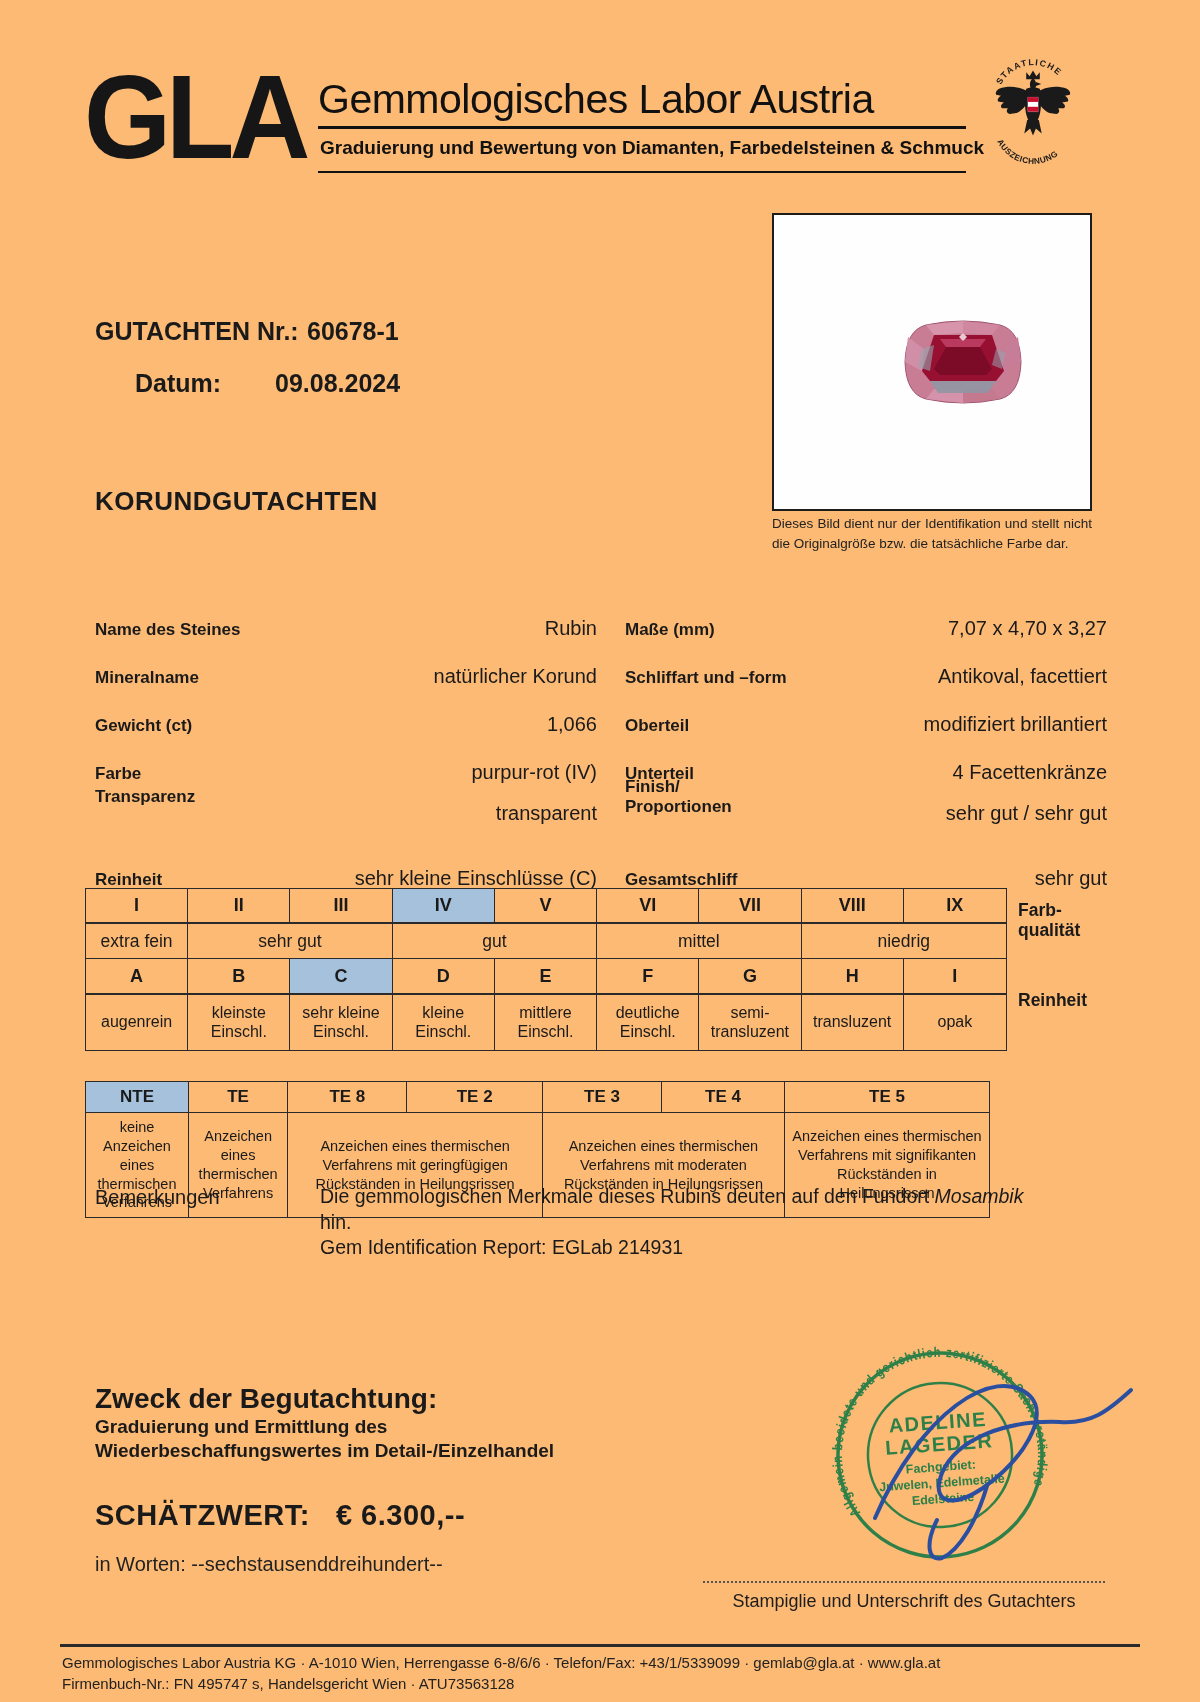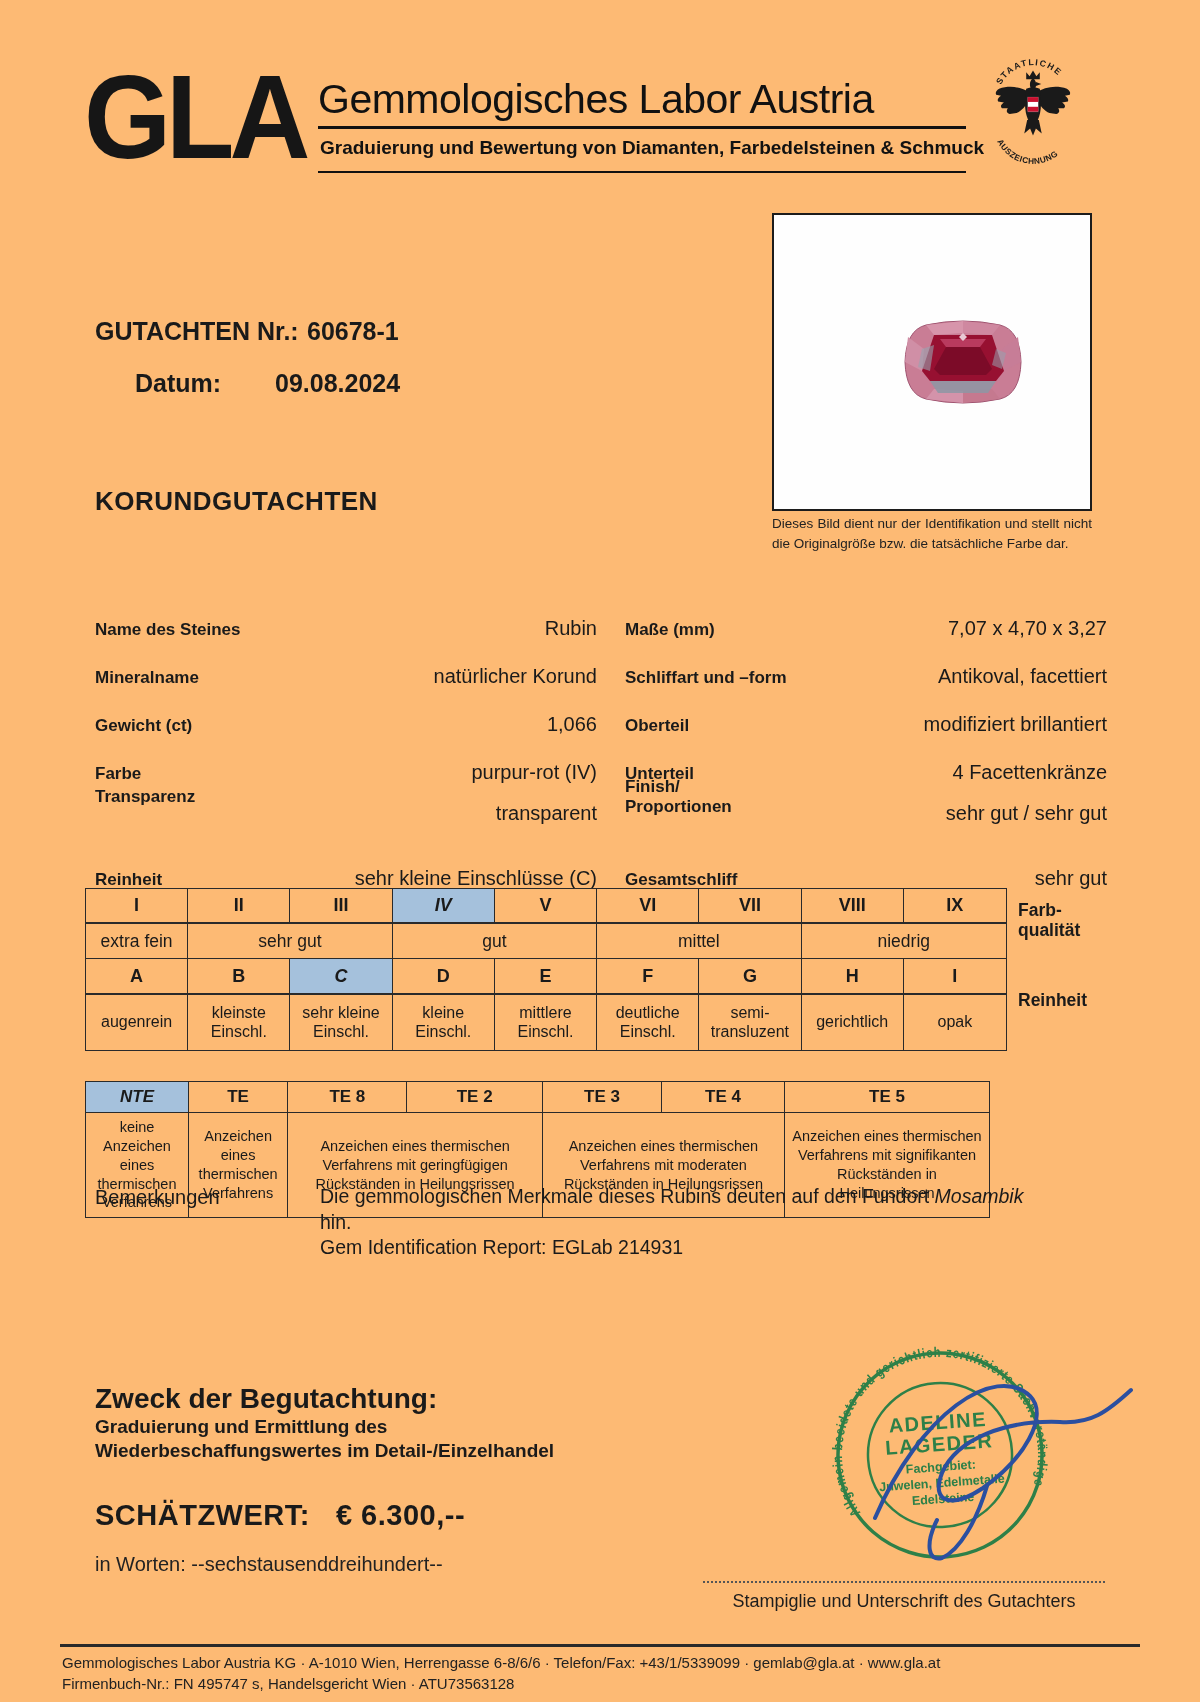--- a/index.html
+++ b/index.html
@@ -31,21 +31,21 @@
   .spec-row.tall{height:58px;align-items:center;padding-top:0;}
   .spec-label{font-size:17px;font-weight:bold;white-space:pre-line;line-height:1.15;}
   .spec-value{font-size:20px;text-align:right;white-space:nowrap;margin-top:32px;}
 
   
   .gwrap{width:922px;}
   .grid{display:grid;box-sizing:border-box;}
   .gcell{border-right:1.5px solid #2a2a2a;display:flex;align-items:center;justify-content:center;
          text-align:center;box-sizing:border-box;line-height:1.15;}
   .gcell:last-child{border-right:none;}
-  .hl{background:#a5c1dc;font-style:italic;}
+  .hl{background:#a5c1dc;}
   .row-colorgrades{grid-template-columns:repeat(9,1fr);border:1.5px solid #2a2a2a;border-bottom:none;height:34px;}
   .row-colorgrades .gcell{font-size:18px;font-weight:bold;}
   .row-colorbands{grid-template-columns:1fr 2fr 2fr 2fr 2fr;border:1.5px solid #2a2a2a;border-top:2.5px solid #2a2a2a;height:37px;}
   .row-colorbands .gcell{font-size:17.5px;}
   .row-claritygrades{grid-template-columns:repeat(9,1fr);border-left:1.5px solid #2a2a2a;border-right:1.5px solid #2a2a2a;height:34px;}
   .row-claritygrades .gcell{font-size:18px;font-weight:bold;}
   .row-claritydesc{grid-template-columns:repeat(9,1fr);border:1.5px solid #2a2a2a;border-top:2.5px solid #2a2a2a;height:58px;}
   .row-claritydesc .gcell{font-size:16px;padding:2px 1px;}
   .row-treatgrades{grid-template-columns:11.4fr 11fr 13.2fr 15fr 13.2fr 13.6fr 22.6fr;border:1.5px solid #2a2a2a;height:32px;margin-top:30px;width:905px;}
   .row-treatgrades .gcell{font-size:17px;font-weight:bold;}
@@ -222,21 +222,21 @@
       <div class="gcell">I</div>
     </div>
     <div class="grid row-claritydesc">
       <div class="gcell">augenrein</div>
       <div class="gcell">kleinste Einschl.</div>
       <div class="gcell">sehr kleine Einschl.</div>
       <div class="gcell">kleine Einschl.</div>
       <div class="gcell">mittlere Einschl.</div>
       <div class="gcell">deutliche Einschl.</div>
       <div class="gcell">semi-transluzent</div>
-      <div class="gcell">gerichtlich</div>
+      <div class="gcell">transluzent</div>
       <div class="gcell">opak</div>
     </div>
     <div class="grid row-treatgrades">
       <div class="gcell hl">NTE</div>
       <div class="gcell">TE</div>
       <div class="gcell">TE 8</div>
       <div class="gcell">TE 2</div>
       <div class="gcell">TE 3</div>
       <div class="gcell">TE 4</div>
       <div class="gcell">TE 5</div>

